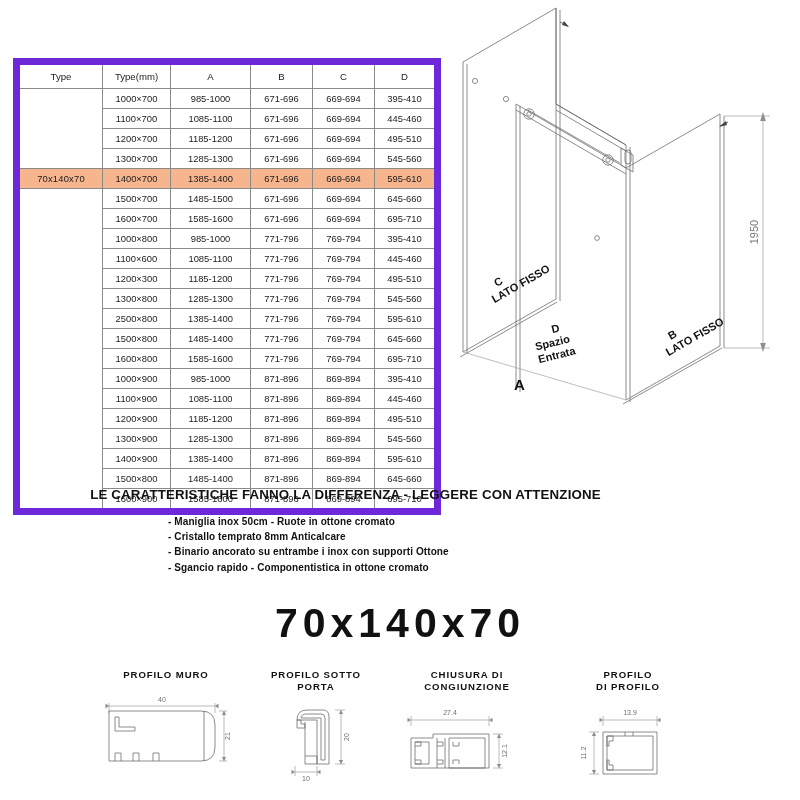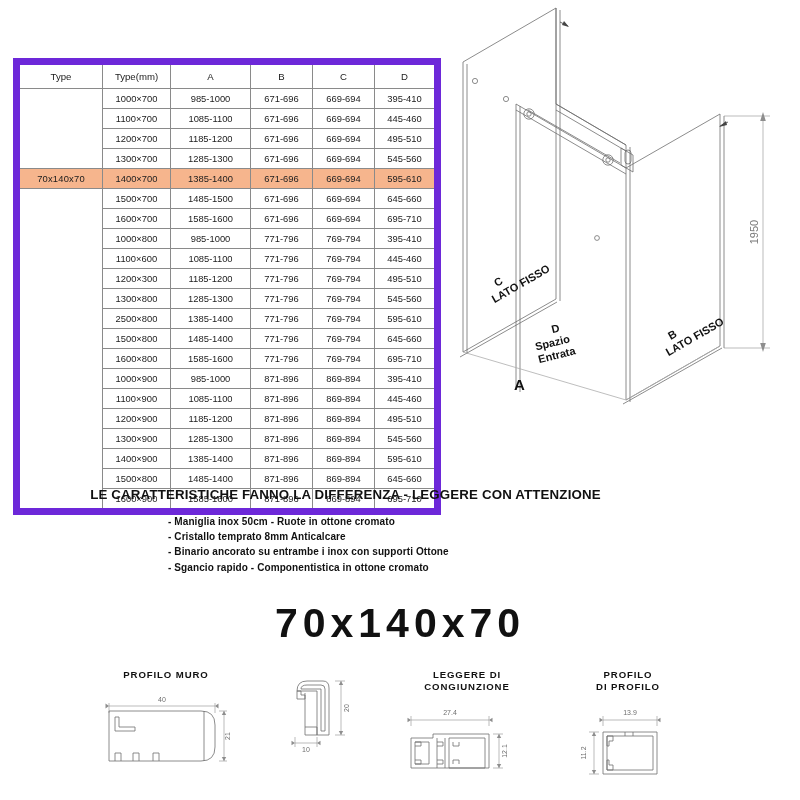--- a/index.html
+++ b/index.html
@@ -430,20 +430,24 @@
           <path d="M113,24 L113,74"></path>
           <path d="M24,74 L24,66 L30,66 L30,74"></path>
           <path d="M42,74 L42,66 L48,66 L48,74"></path>
           <path d="M62,74 L62,66 L68,66 L68,74"></path>
         </g>
       </svg>
     </div>
   </div>
 
   <div class="profile" id="profile-sotto-porta">
+    <div class="p-title">
+      <div>PROFILO SOTTO</div>
+      <div>PORTA</div>
+    </div>
     <div class="p-draw">
       <svg width="110" height="85" viewBox="0 0 110 85" xmlns="http://www.w3.org/2000/svg">
         <g class="dline">
           <path d="M74,12 L84,12"></path>
             <path d="M74,66 L84,66"></path>
           <path d="M80,12 L80,66"></path>
           <path d="M34,68 L34,78"></path>
             <path d="M56,68 L56,78"></path>
           <path d="M34,74 L56,74"></path>
         </g>
@@ -459,21 +463,21 @@
           <path d="M36,22 L36,30 L44,30 L44,26 L40,26 L40,22 Z"></path>
           <path d="M56,66 L56,58 L44,58 L44,66 Z"></path>
           <path d="M44,58 L44,24"></path>
         </g>
       </svg>
     </div>
   </div>
 
   <div class="profile" id="profile-congiunzione">
     <div class="p-title">
-      <div>LEGGERE DI</div>
+      <div>CHIUSURA DI</div>
       <div>CONGIUNZIONE</div>
     </div>
     <div class="p-draw">
       <svg width="140" height="85" viewBox="0 0 140 85" xmlns="http://www.w3.org/2000/svg">
         <g class="dline">
           <path d="M14,18 L14,28"></path>
             <path d="M92,18 L92,28"></path>
           <path d="M14,22 L92,22"></path>
           <path d="M96,36 L106,36"></path>
             <path d="M96,70 L106,70"></path>

